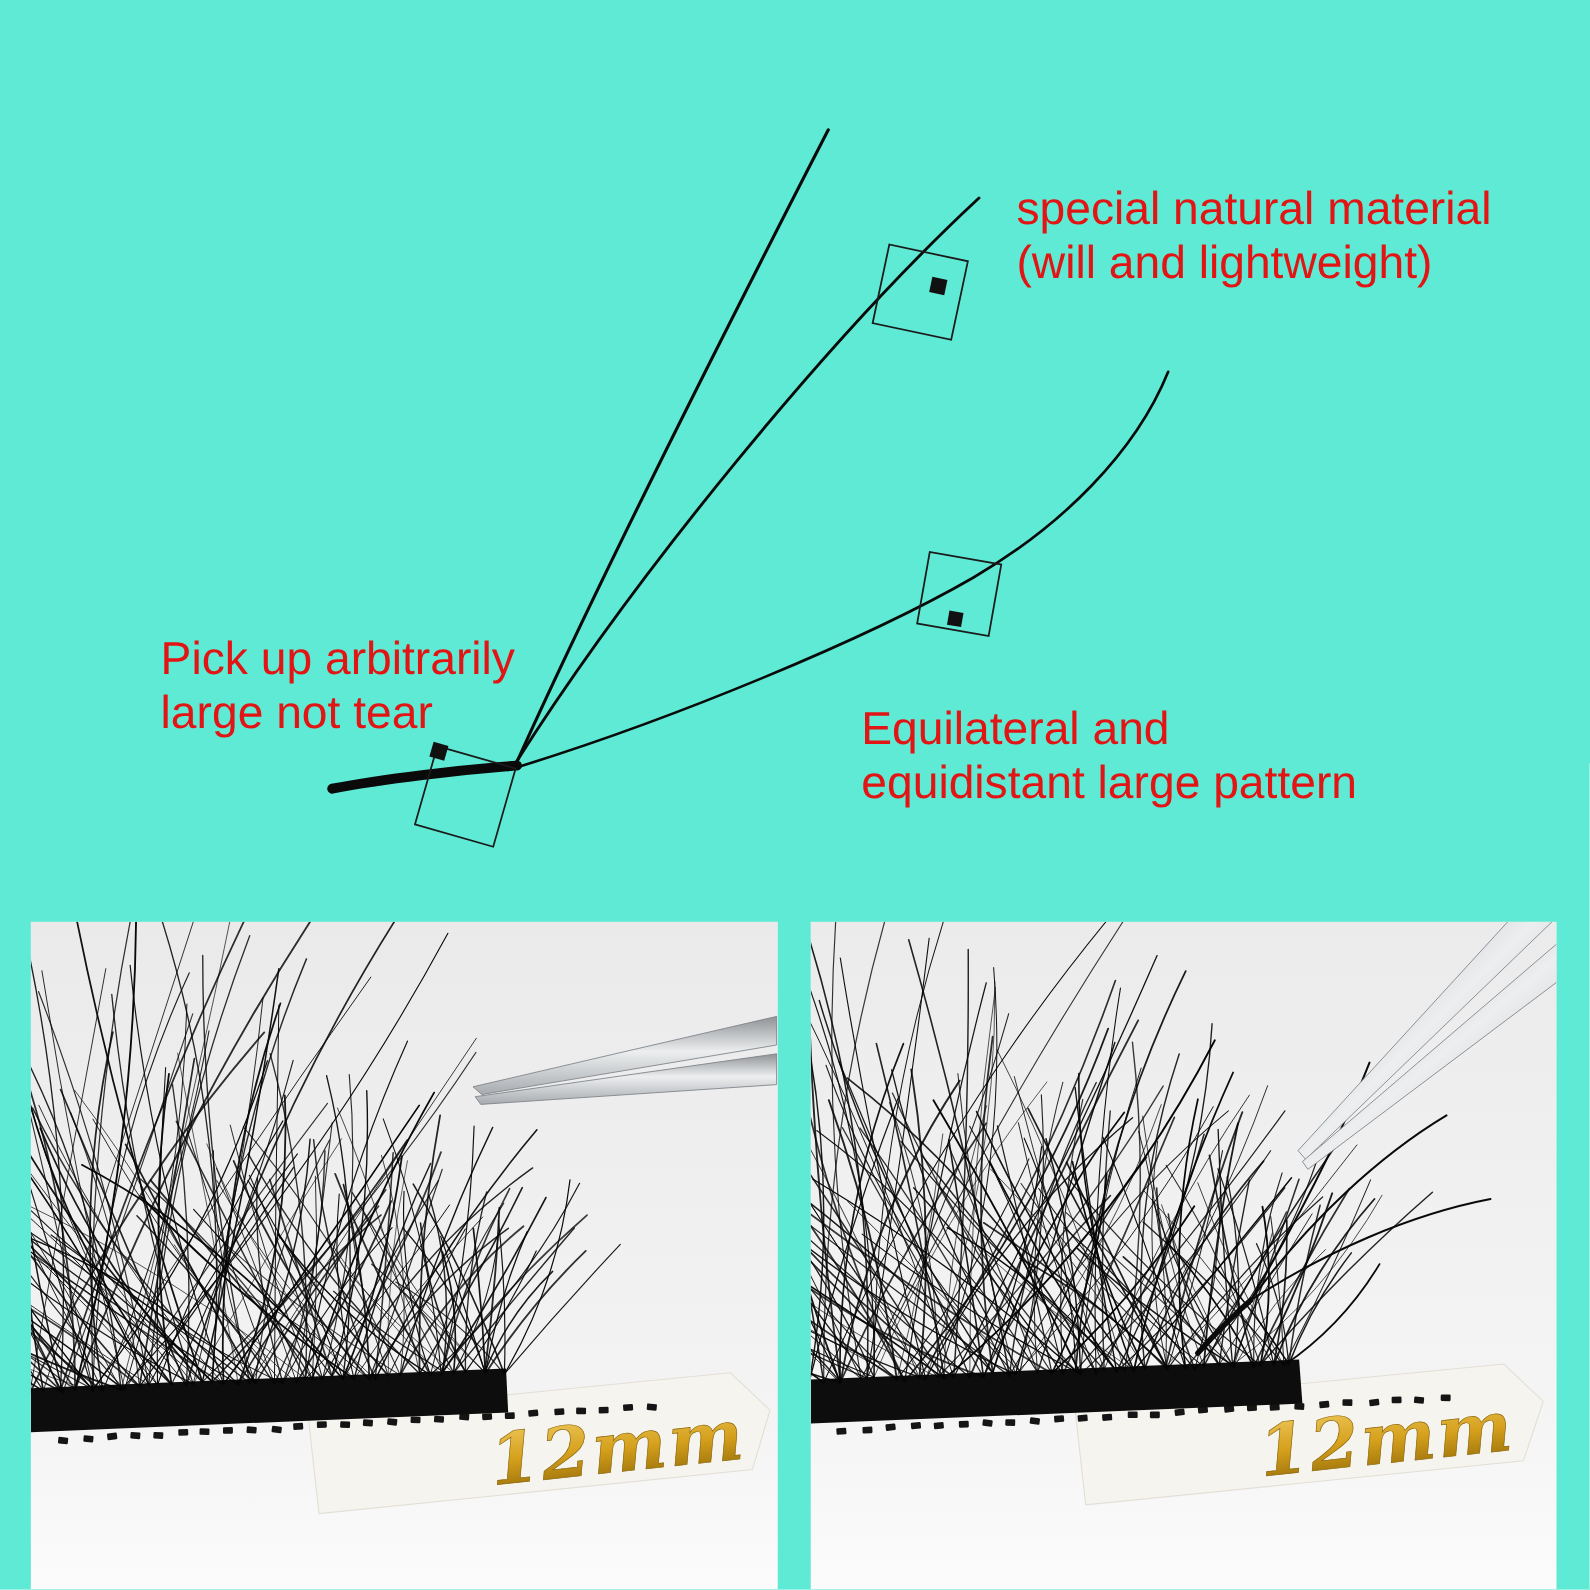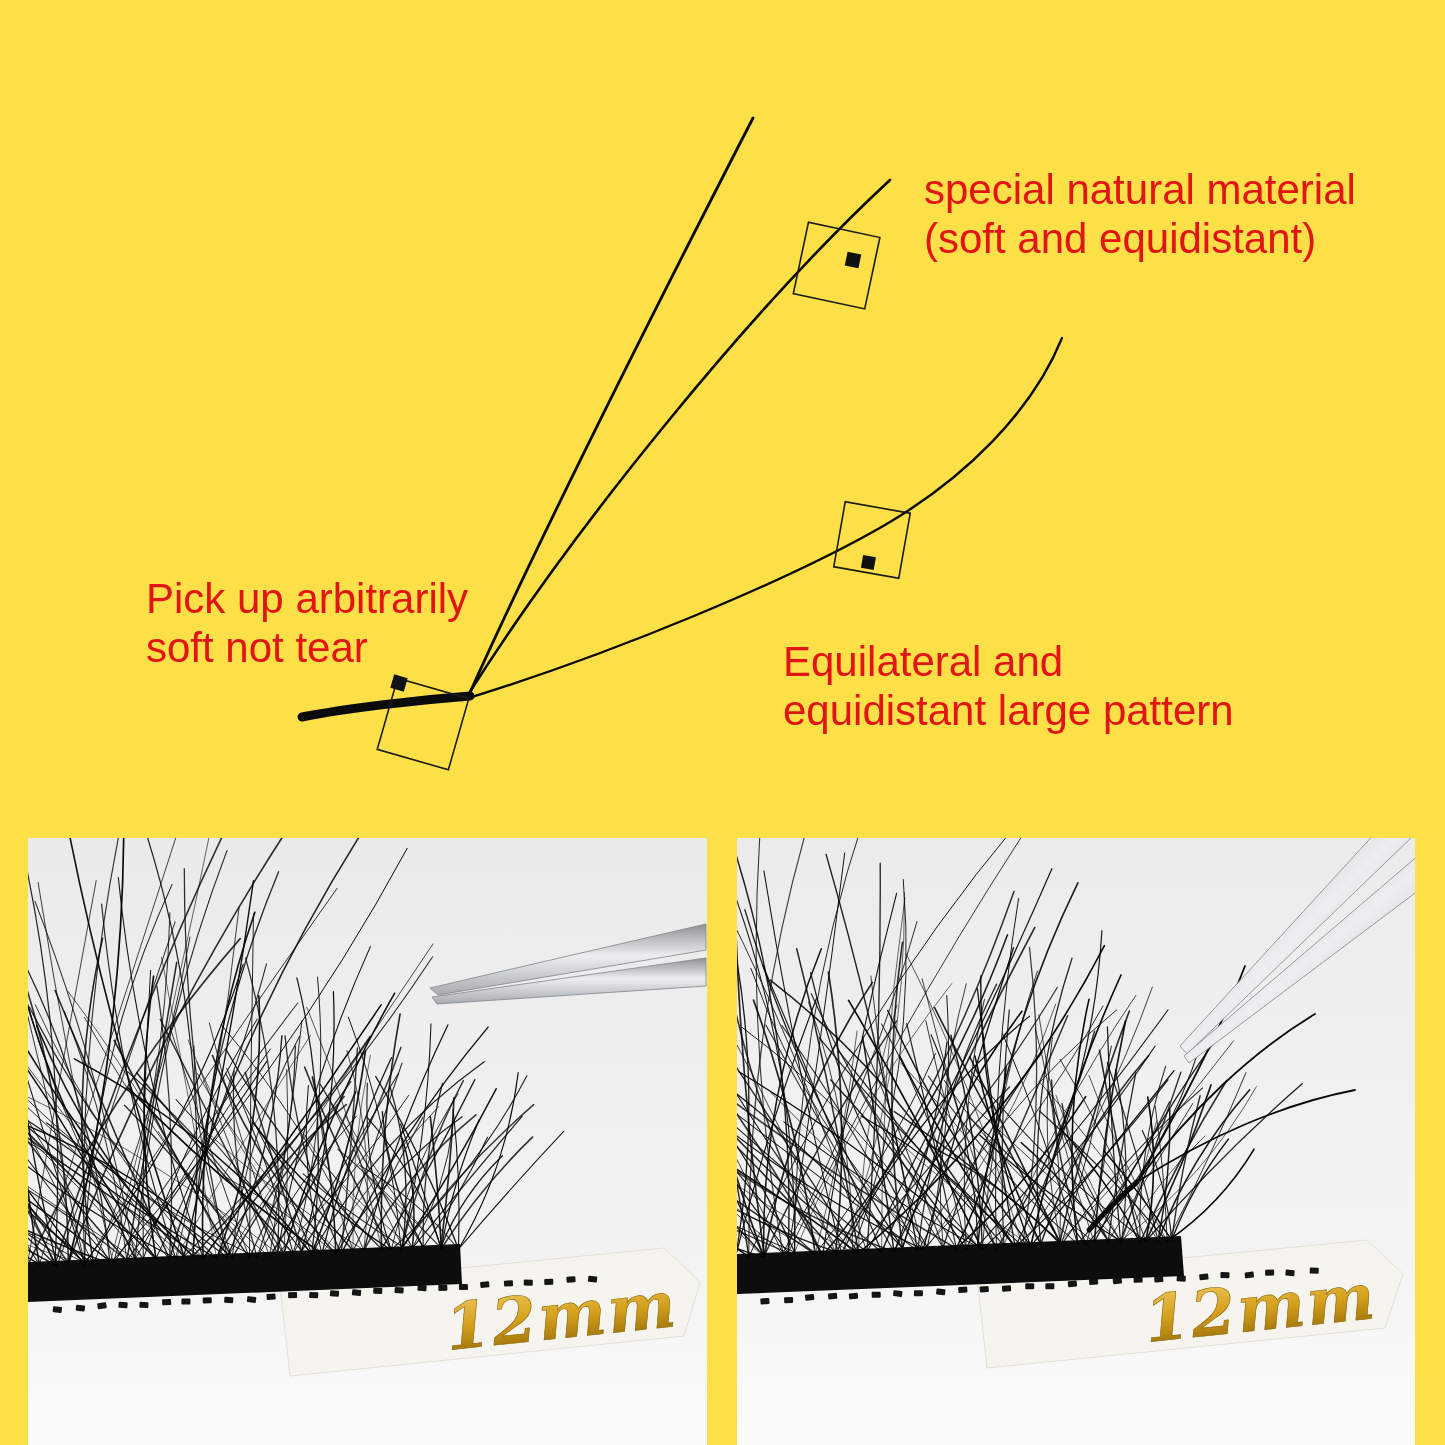--- a/index.html
+++ b/index.html
@@ -1,21 +1,21 @@
 <!DOCTYPE html>
 <html><head>
 <meta charset="utf-8">
 <style>
   * { margin:0; padding:0; box-sizing:border-box; }
   html,body { overflow:hidden; }
   body {
     width:1445px; height:1445px; background:#ffffff;
     font-family:"Liberation Sans", sans-serif;
   }
-  .canvas { position:relative; width:1445px; height:1445px; background:#fde047; overflow:hidden;padding-left:10px; }
+  .canvas { position:relative; width:1445px; height:1445px; background:#5eead4; overflow:hidden;padding-left:10px; }
   .diagram-svg { position:absolute; left:0; top:0; }
   .label {
     position:absolute; color:#e21414; font-size:42px; line-height:1.16;
     font-weight:400; white-space:nowrap;
   }
   .photo { position:absolute; top:838px; height:607px; overflow:hidden; background:#f0f0f0; }
   .photo svg { display:block; }
   #photoL { left:28px;  width:679px; }
   #photoR { left:737px; width:678px; }
 </style>
@@ -40,25 +40,25 @@
       <rect x="862" y="556" width="13" height="13" transform="rotate(10 868 562)" fill="#111"></rect>
     </g>
     <g>
       <rect x="386" y="687" width="74" height="74" transform="rotate(16 423 724)" fill="none" stroke="#1b1b1b" stroke-width="1.6"></rect>
       <rect x="392" y="676" width="14" height="14" transform="rotate(16 399 683)" fill="#111"></rect>
     </g>
   </svg>
 
   <div class="label" style="left:924px; top:166px">
     <div>special natural material</div>
-    <div>(soft and equidistant)</div>
+    <div>(will and lightweight)</div>
   </div>
   <div class="label" style="left:146px; top:575px">
     <div>Pick up arbitrarily</div>
-    <div>soft not tear</div>
+    <div>large not tear</div>
   </div>
   <div class="label" style="left:783px; top:638px">
     <div>Equilateral and</div>
     <div>equidistant large pattern</div>
   </div>
 
   <section>
 
     <figure class="photo" id="photoL">
       <svg width="679" height="607" viewBox="0 0 679 607">

